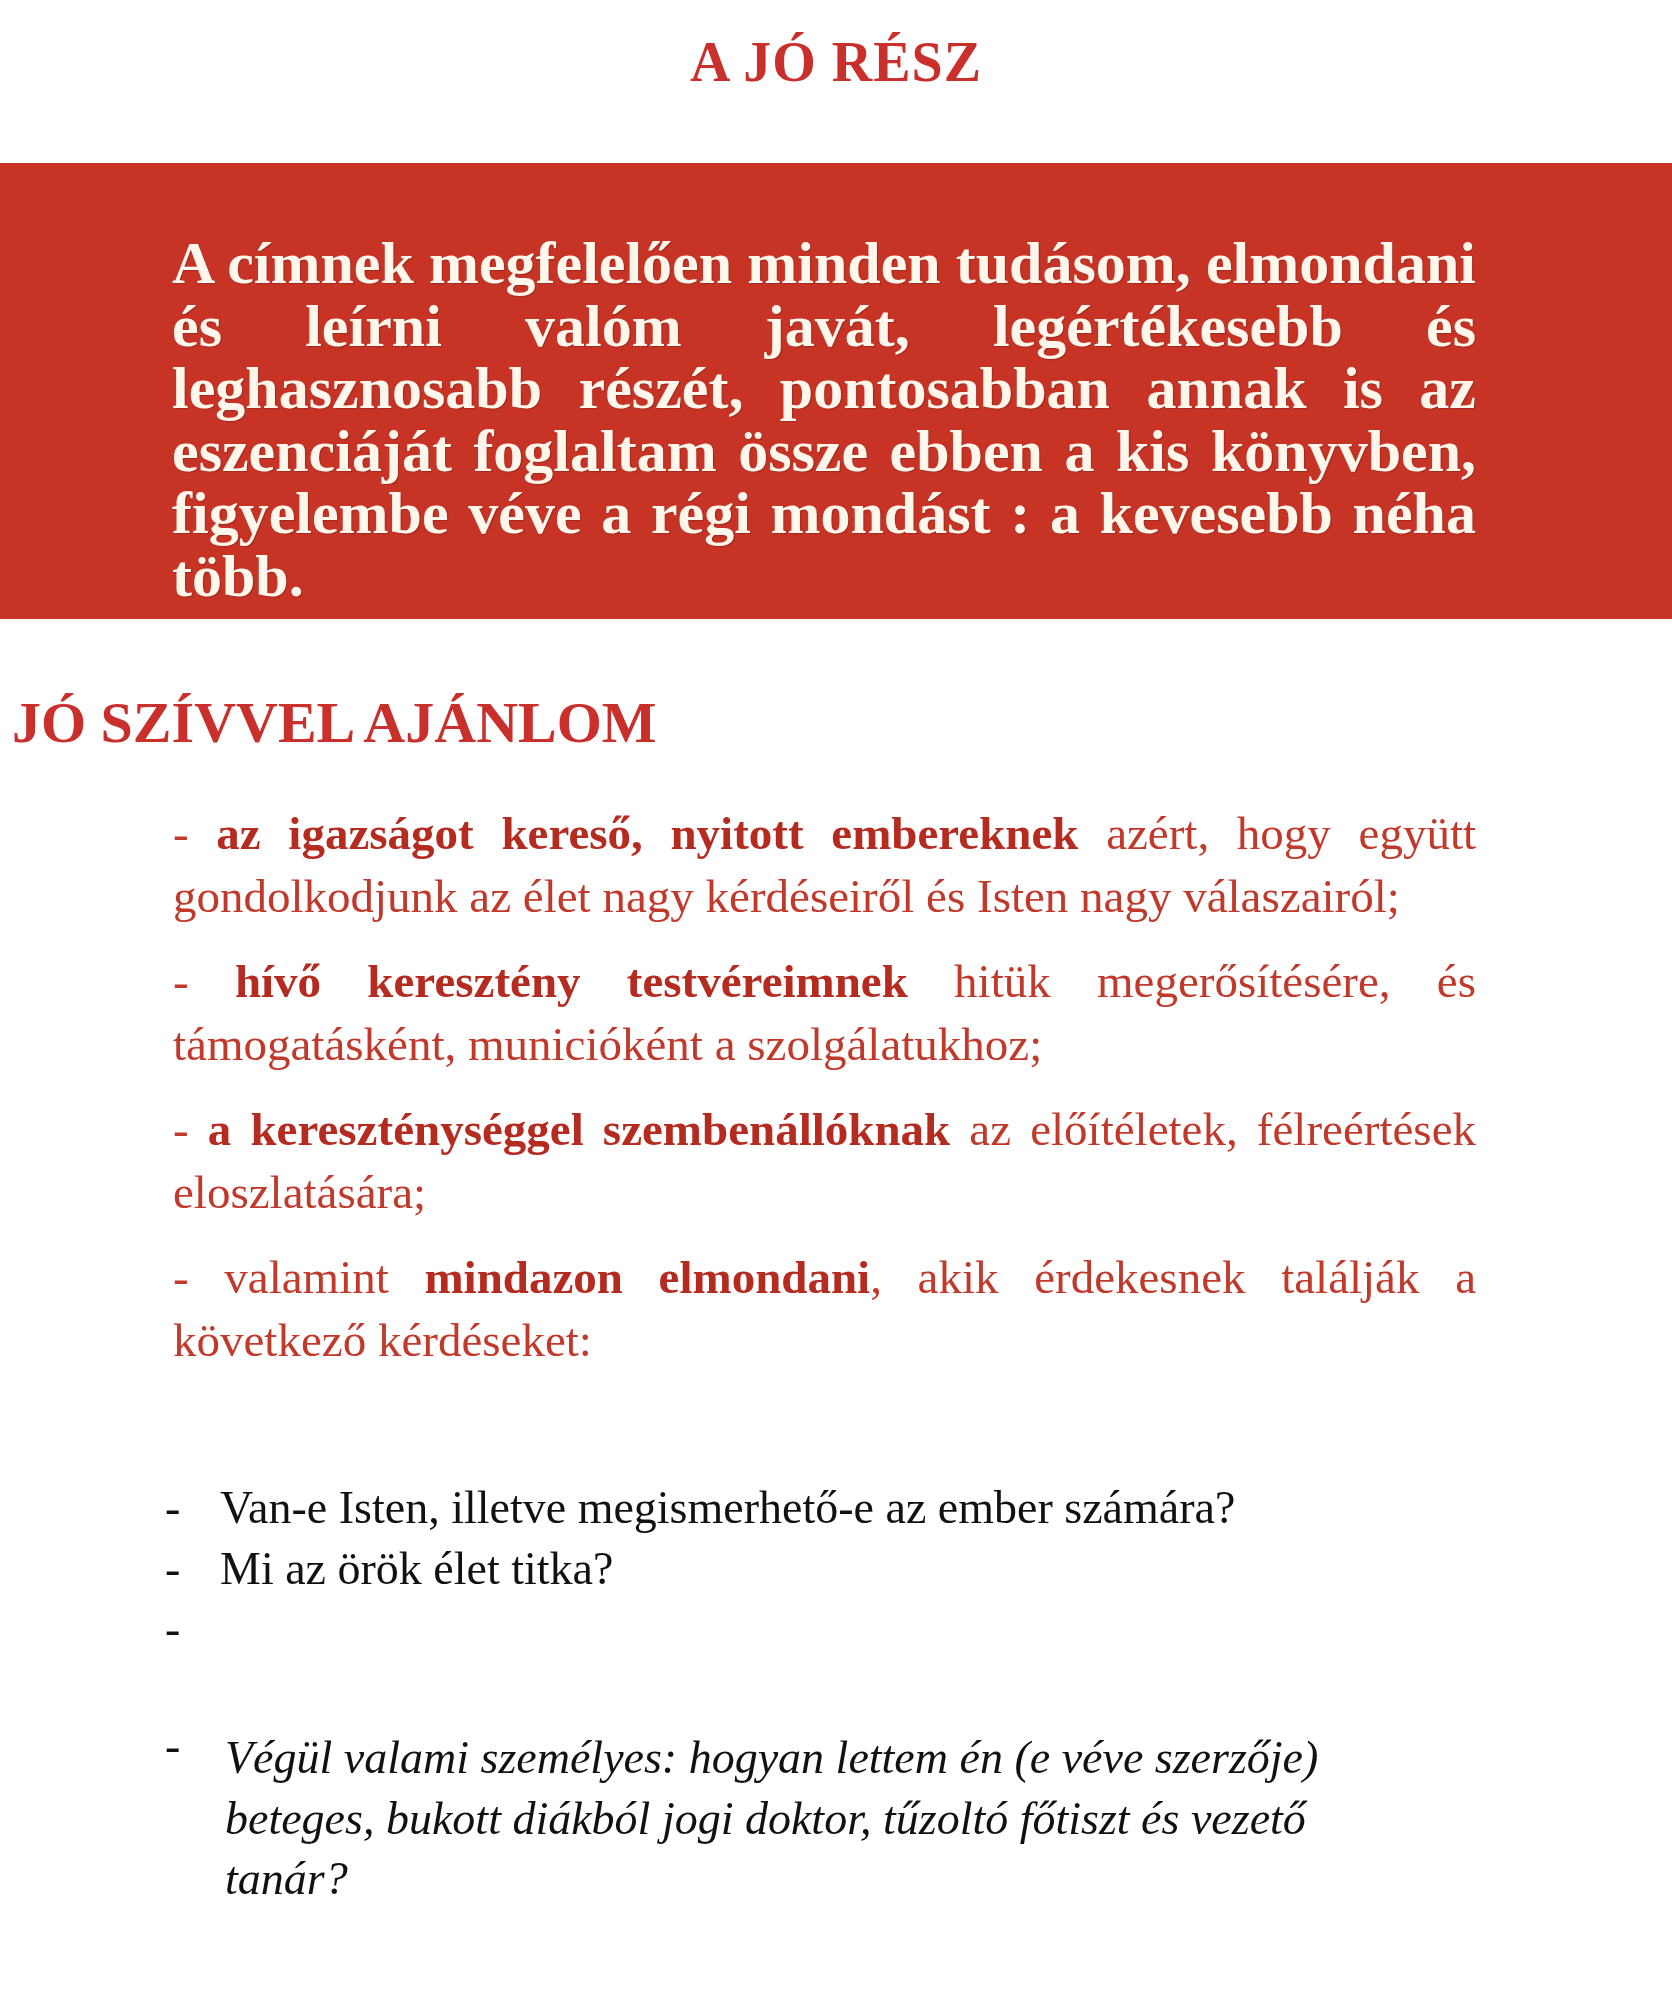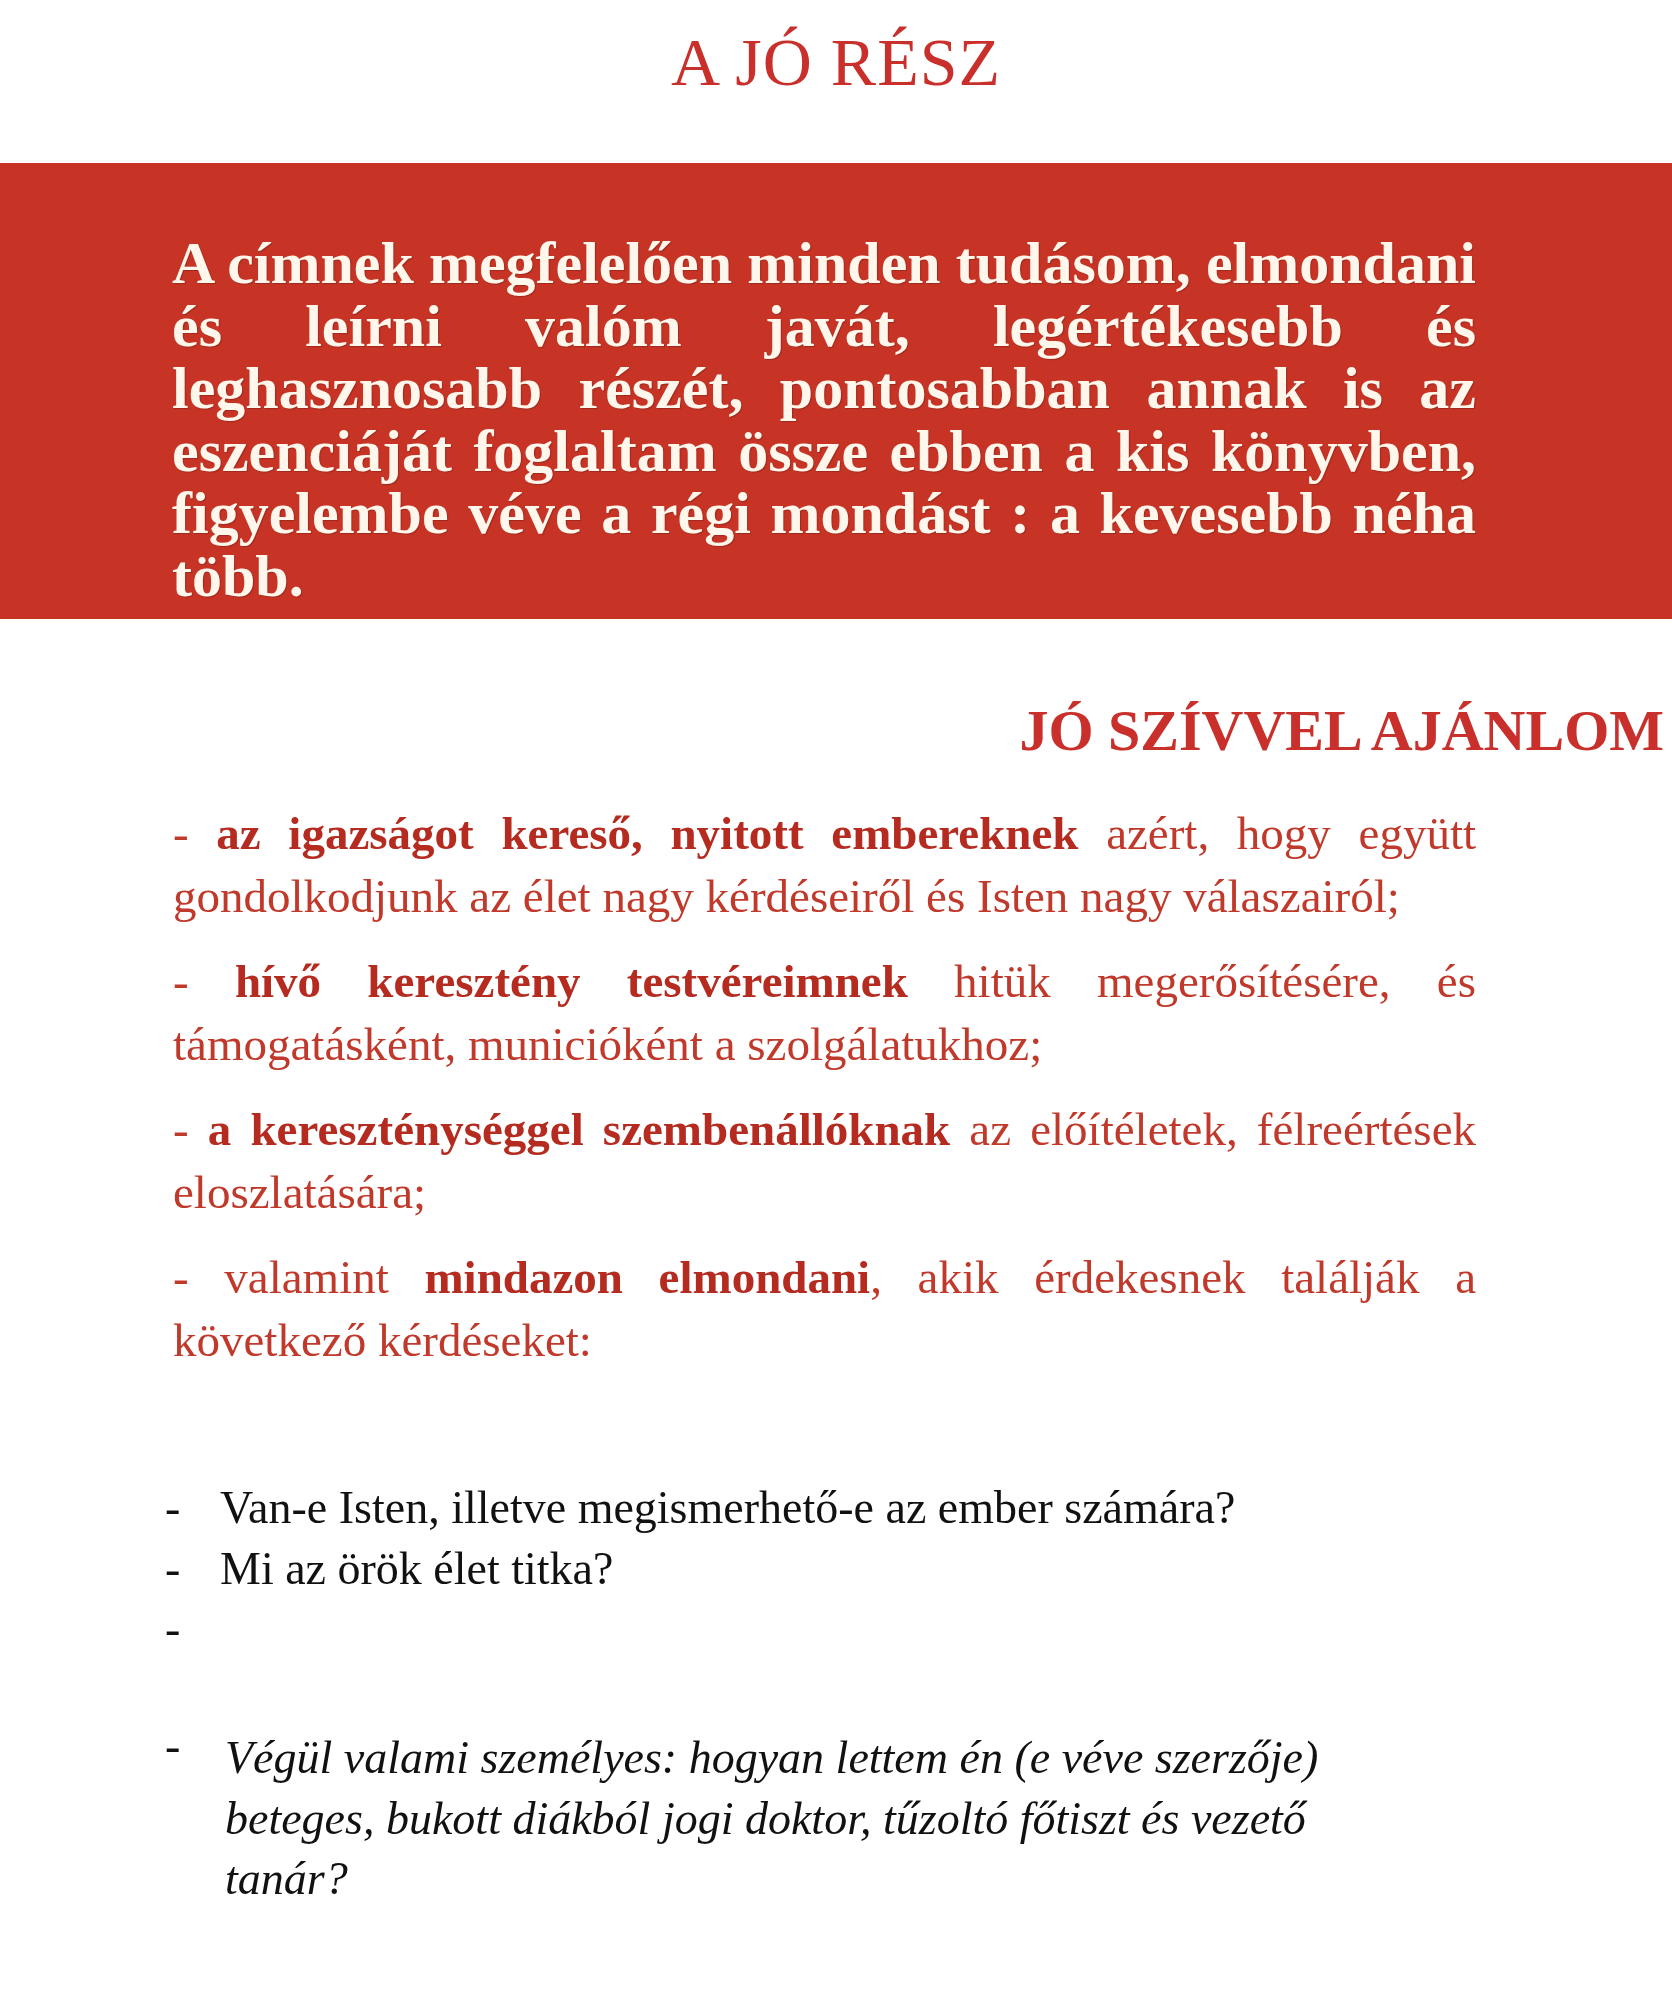--- a/index.html
+++ b/index.html
@@ -3,37 +3,37 @@
   <meta charset="utf-8">
   <style>
     html, body { margin: 0; padding: 0; background: #ffffff; }
     body {
       width: 1672px; height: 1997px; position: relative; overflow: hidden;
       font-family: "Liberation Serif", "DejaVu Serif", serif;
     }
     .title {
       position: absolute; left: 0; right: 0; top: 12px;
       text-align: center; color: #C9302C;
-      font-weight: normal; font-size: 68px; line-height: 100px;
+      font-weight: bold; font-size: 56px; line-height: 100px;
       letter-spacing: 1px; margin: 0;
     }
     .band {
       position: absolute; left: 0; top: 163px; width: 1672px; height: 456px;
       background: #C73426;
     }
     .band-text {
       position: absolute; left: 172px; top: 232px; width: 1304px;
       color: #FFF6EC; font-weight: bold; font-size: 60px; line-height: 62.5px;
       text-align: justify; text-align-last: left; margin: 0;
       text-shadow: 1px 1px 1px rgba(90,20,10,0.35);
     }
     .subheading {
       position: absolute; left: 0; right: 0; top: 688px;
-      text-align: right; color: #C9302C; font-weight: bold;
-      font-size: 58px; line-height: 70px; margin: 8px;
+      text-align: left; color: #C9302C; font-weight: bold;
+      font-size: 58px; line-height: 70px; margin: 0; padding-left: 12px;
     }
     .recs {
       position: absolute; left: 165px; top: 802px; width: 1311px;
       color: #C0392B; font-size: 47px; line-height: 63px; margin: 0;
     }
     .rec {
       margin: 0 0 22px 8px; text-align: justify; text-align-last: left;
     }
     .rec b { color: #B52B20; font-weight: bold; }
     .questions {

